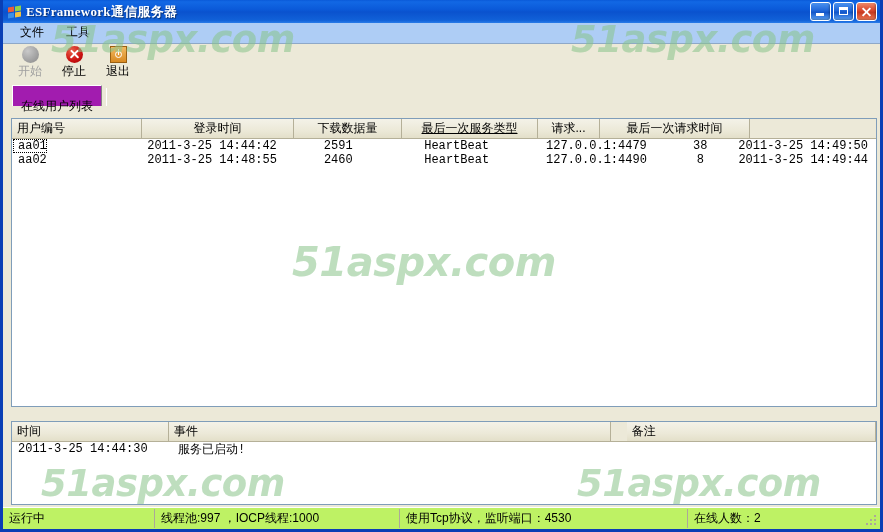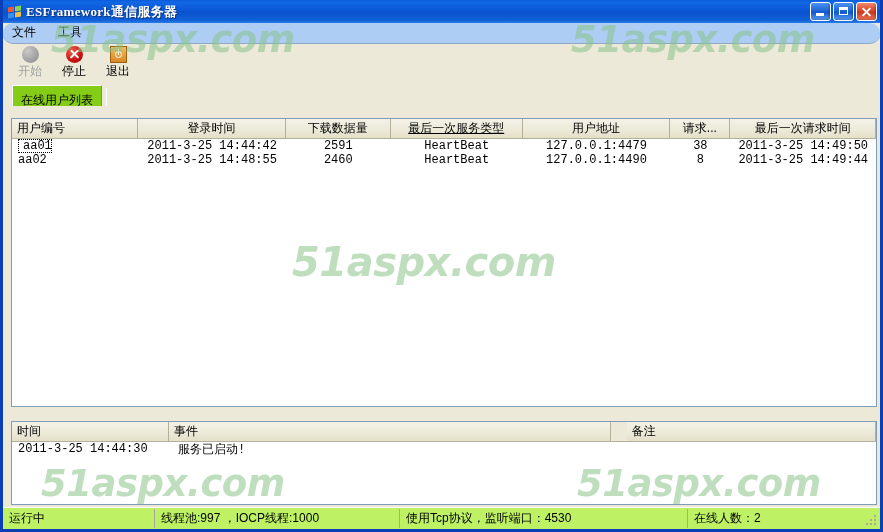--- a/index.html
+++ b/index.html
@@ -106,24 +106,23 @@
   .winbtn-close::before { transform: rotate(45deg); }
   .winbtn-close::after  { transform: rotate(-45deg); }
 
   
   #menu-bar {
     height: 20px;
     background: #aecdf5;
     border-bottom: 1px solid #8ea8c8;
     display: flex;
     align-items: flex-end;
-    padding-left: 0;
+    padding-left: 8px;
     position: relative;
     z-index: 3;
-    border-radius: 10px;
   }
   .menu-item {
     font-size: 12px;
     color: #000000;
     padding: 1px 9px 2px 9px;
     margin-right: 4px;
     white-space: nowrap;
     cursor: default;
   }
 
@@ -203,22 +202,22 @@
     position: relative;
     height: 21px;
     margin: 0 8px 0 8px;
     z-index: 3;
   }
   #tab-online {
     position: absolute;
     left: 1px; top: 0;
     height: 21px;
     box-sizing: border-box;
-    padding: 6px 8px 0 8px;
-    background: #84cc16;
+    padding: 12px 8px 0 8px;
+    background: #a21caf;
     border: 1px solid #ffffff;
     border-right-color: #848484;
     border-bottom: none;
     font-size: 12px;
     color: #000000;
     white-space: nowrap;
     cursor: default;
   }
   #tab-rest {
     position: absolute;
@@ -393,27 +392,26 @@
     <div id="tab-online">在线用户列表</div>
     <div id="tab-rest"></div>
   </div>
 
   <div id="users-panel">
     <div class="grid-header" id="users-header">
         <div class="gh-cell align-left" style="width: 130px;">用户编号</div>
         <div class="gh-cell" style="width: 152px;">登录时间</div>
         <div class="gh-cell" style="width: 108px;">下载数据量</div>
         <div class="gh-cell" style="width: 136px; text-decoration: underline;">最后一次服务类型</div>
-        <div class="gh-cell" style="width: 152px;">用户地址</div>
         <div class="gh-cell" style="width: 62px;">请求...</div>
         <div class="gh-cell" style="width: 150px;">最后一次请求时间</div>
       </div>
     <div class="grid-body" id="users-body">
         <div class="grid-row">
-          <div class="gr-cell lft" style="width: 130px; padding-left: 6px;">
+          <div class="gr-cell lft" style="width: 130px; padding-left: 1px;">
             <span class="focus-cell">aa01</span>
           </div>
           <div class="gr-cell ctr" style="width: 152px;">2011-3-25  14:44:42</div>
           <div class="gr-cell ctr" style="width: 108px;">2591</div>
           <div class="gr-cell ctr" style="width: 136px;">HeartBeat</div>
           <div class="gr-cell ctr" style="width: 152px;">127.0.0.1:4479</div>
           <div class="gr-cell ctr" style="width: 62px;">38</div>
           <div class="gr-cell ctr" style="width: 150px;">2011-3-25  14:49:50</div>
         </div>
         <div class="grid-row">

